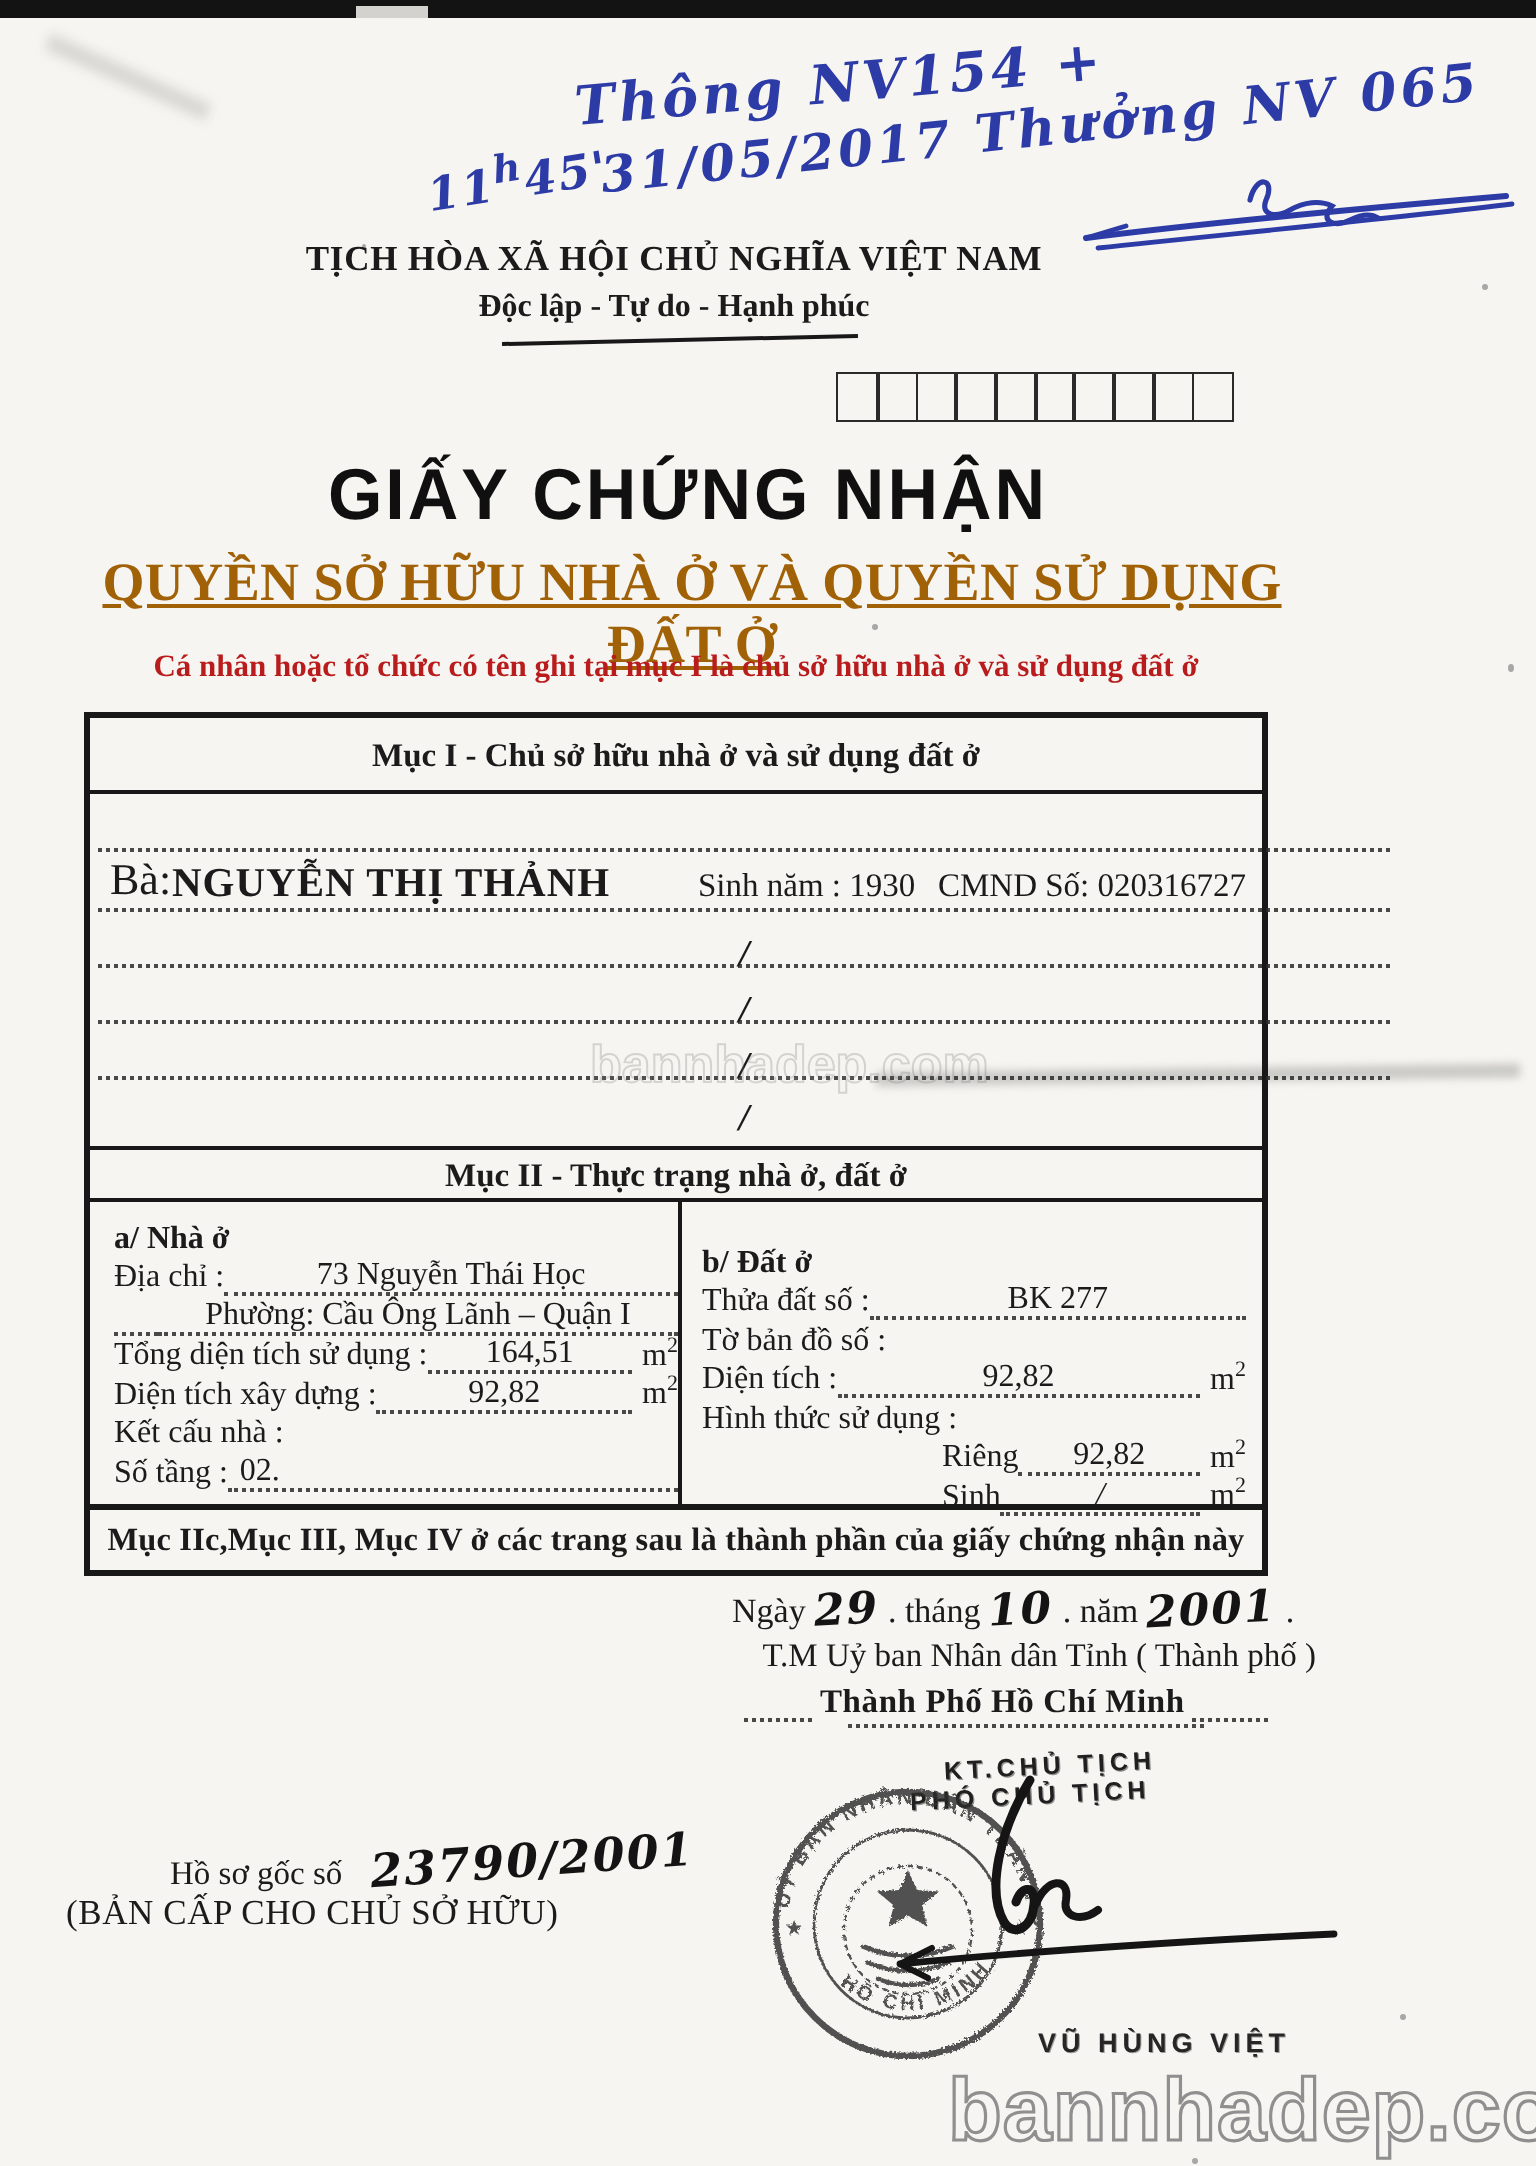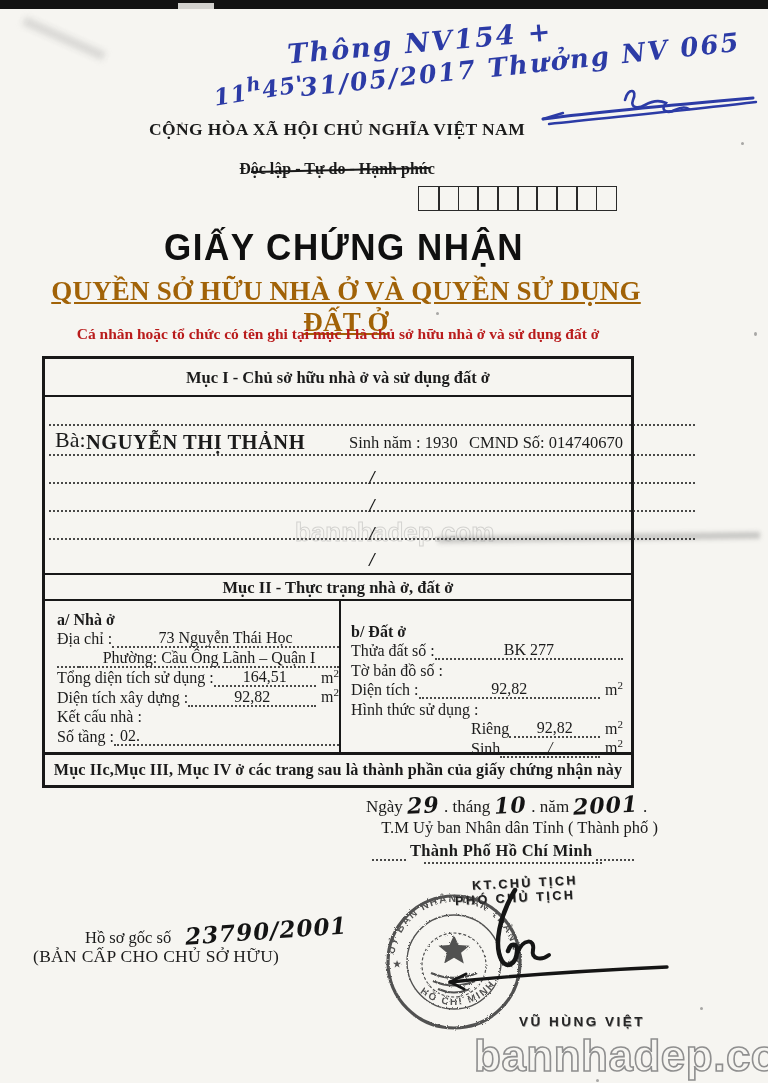--- a/index.html
+++ b/index.html
@@ -17,21 +17,21 @@
   .speck{background:rgba(90,90,90,.5);border-radius:50%;}
   
   .hw-blue{color:#2c3ba6;font-family:"DejaVu Serif",serif;font-style:italic;font-weight:bold;white-space:nowrap;}
   .hw-ink{font-family:"DejaVu Serif",serif;font-style:italic;font-weight:bold;color:#141414;white-space:nowrap;}
   .note-l{left:287px;top:27px;font-size:27px;transform:rotate(-5deg);letter-spacing:2px;}
   .note-r{left:487px;top:40px;font-size:26px;transform:rotate(-6deg);letter-spacing:2px;}
   .note-time{left:213px;top:72px;font-size:23px;transform:rotate(-9deg);letter-spacing:1px;}
   .note-date{left:300px;top:64px;font-size:25px;transform:rotate(-6deg);letter-spacing:2px;}
   
   .country{left:147px;top:119px;width:380px;font-size:17.5px;font-weight:bold;letter-spacing:.4px;}
-  .motto{left:147px;top:160px;width:380px;font-size:16px;font-weight:bold;}
+  .motto{left:147px;top:145px;width:380px;font-size:16px;font-weight:bold;}
   .motto-line{left:251px;top:169px;width:178px;height:0;border-top:2.5px solid #181818;transform:rotate(-1.3deg);}
   
   .boxes{left:420px;top:186px;display:flex;}
   .boxes span{display:block;width:19.5px;height:23px;border:1.8px solid #2a2a2a;margin-left:-1.8px;background:transparent;}
   
   .t-main{left:144px;top:228px;width:400px;font-family:"Liberation Sans",sans-serif;
           font-weight:bold;font-size:35px;letter-spacing:1.5px;color:#101010;transform:scaleY(1.03);}
   .t-sub{left:46px;top:276px;width:600px;font-size:27px;font-weight:600;letter-spacing:.2px;color:#a16207;text-decoration:underline;}
   .t-intro{left:38px;top:325px;width:600px;font-size:15.5px;font-weight:600;color:#b91c1c;}
   
@@ -116,21 +116,21 @@
 
   <svg class="abs" style="left:535px;top:75px;" width="230" height="58" viewBox="0 0 230 58">
     <g fill="none" stroke="#2c3ba6" stroke-linecap="round">
       <path stroke-width="2.6" d="M90 25 c3 -13 13 -11 8 0 c-3 8 5 9 12 5 c7 -4 15 -5 21 -2 c-7 8 2 11 9 7 c6 -3 11 -3 14 -1"></path>
       <path stroke-width="3" d="M8 44 C 70 36 160 28 218 23"></path>
       <path stroke-width="2.4" d="M14 49 C 80 42 172 33 221 27"></path>
       <path stroke-width="2.4" d="M8 44 L 28 38"></path>
     </g>
   </svg>
 
-  <div class="abs ctr country">CỘNG HÒA XÃ HỘI CHỦ NGHĨA VIỆT NAM</div>
+  <div class="abs ctr country">TỊCH HÒA XÃ HỘI CHỦ NGHĨA VIỆT NAM</div>
   <div class="abs ctr motto">Độc lập - Tự do - Hạnh phúc</div>
   <div class="abs motto-line"></div>
 
   <div class="abs boxes">
     <span></span>
       <span></span>
       <span></span>
       <span></span>
       <span></span>
       <span></span>
@@ -146,21 +146,21 @@
 
   <div class="abs tbl">
     <div class="th1 ctr">Mục I - Chủ sở hữu nhà ở và sử dụng đất ở</div>
 
     <div class="s1body">
       <div class="srow dl r0"></div>
       <div class="srow dl rown">
         <span class="lbl-ba">Bà:</span>
         <span class="name">NGUYỄN THỊ THẢNH</span>
         <span class="birth">Sinh năm : 1930</span>
-        <span class="cmnd">CMND Số: 014740670</span>
+        <span class="cmnd">CMND Số: 020316727</span>
       </div>
       <div class="srow dl rs rs1">
           <i>/</i>
         </div>
       <div class="srow dl rs rs2">
           <i>/</i>
         </div>
       <div class="srow dl rs rs3">
           <i>/</i>
         </div>

